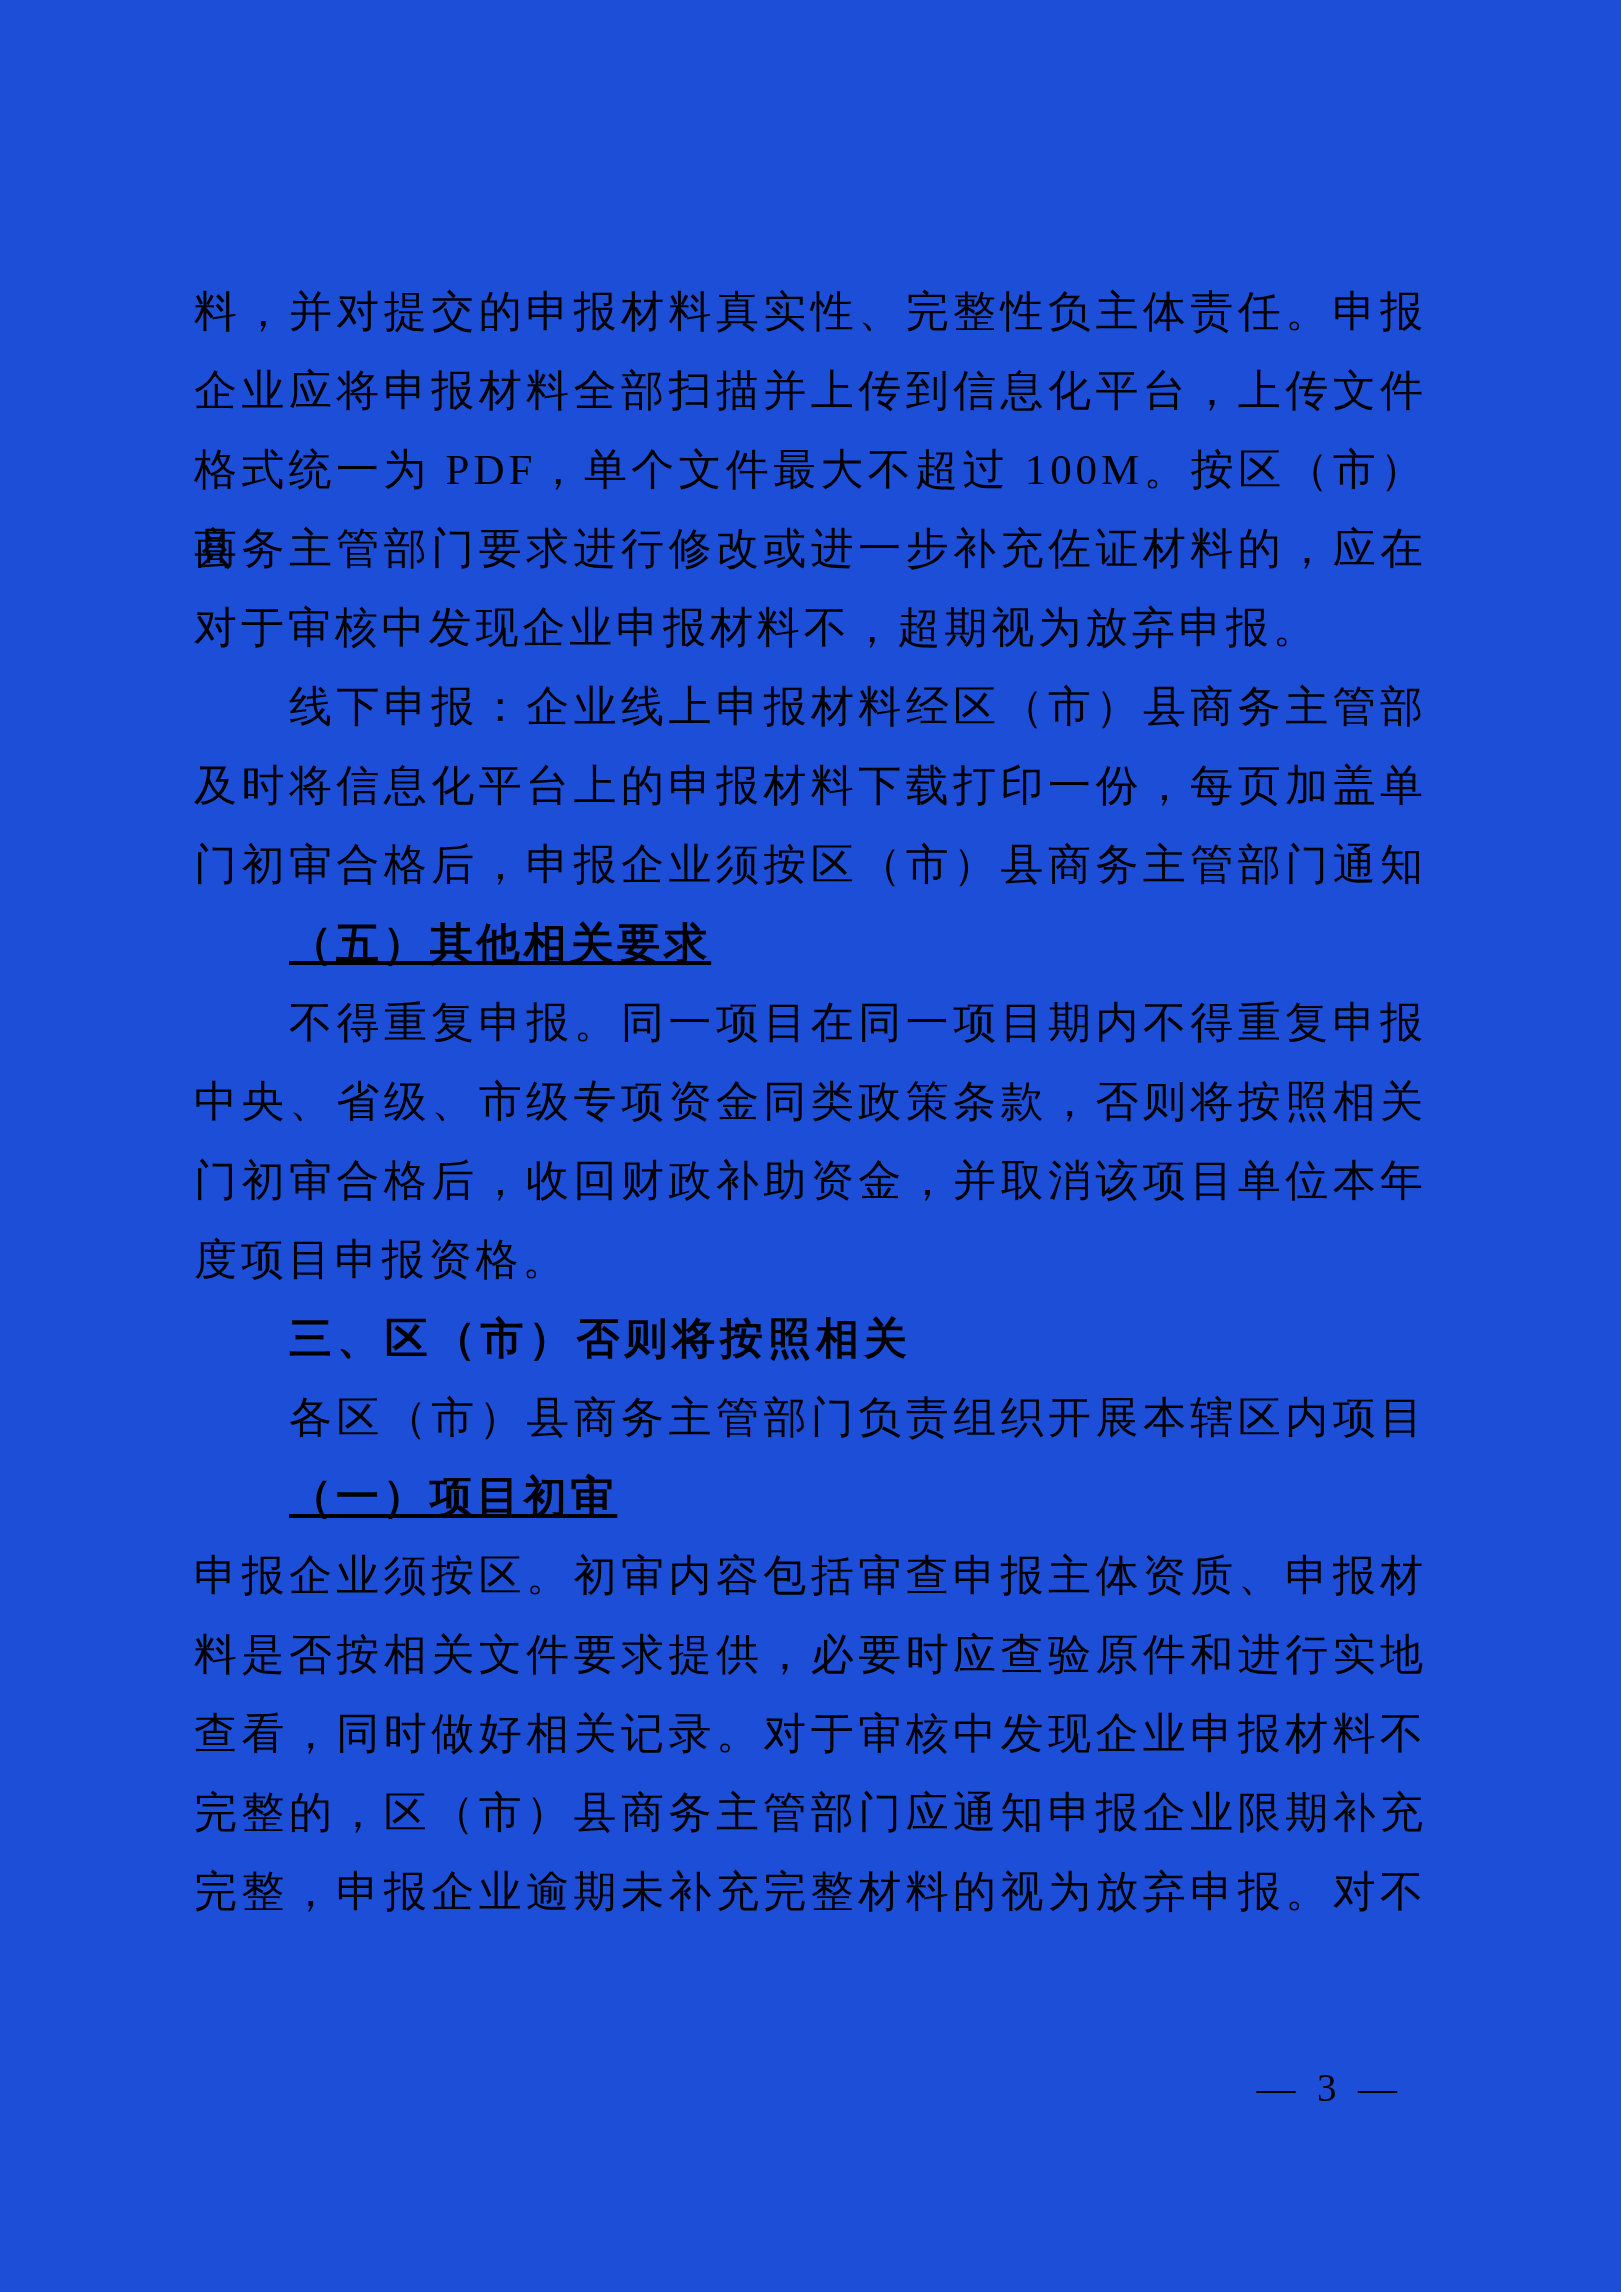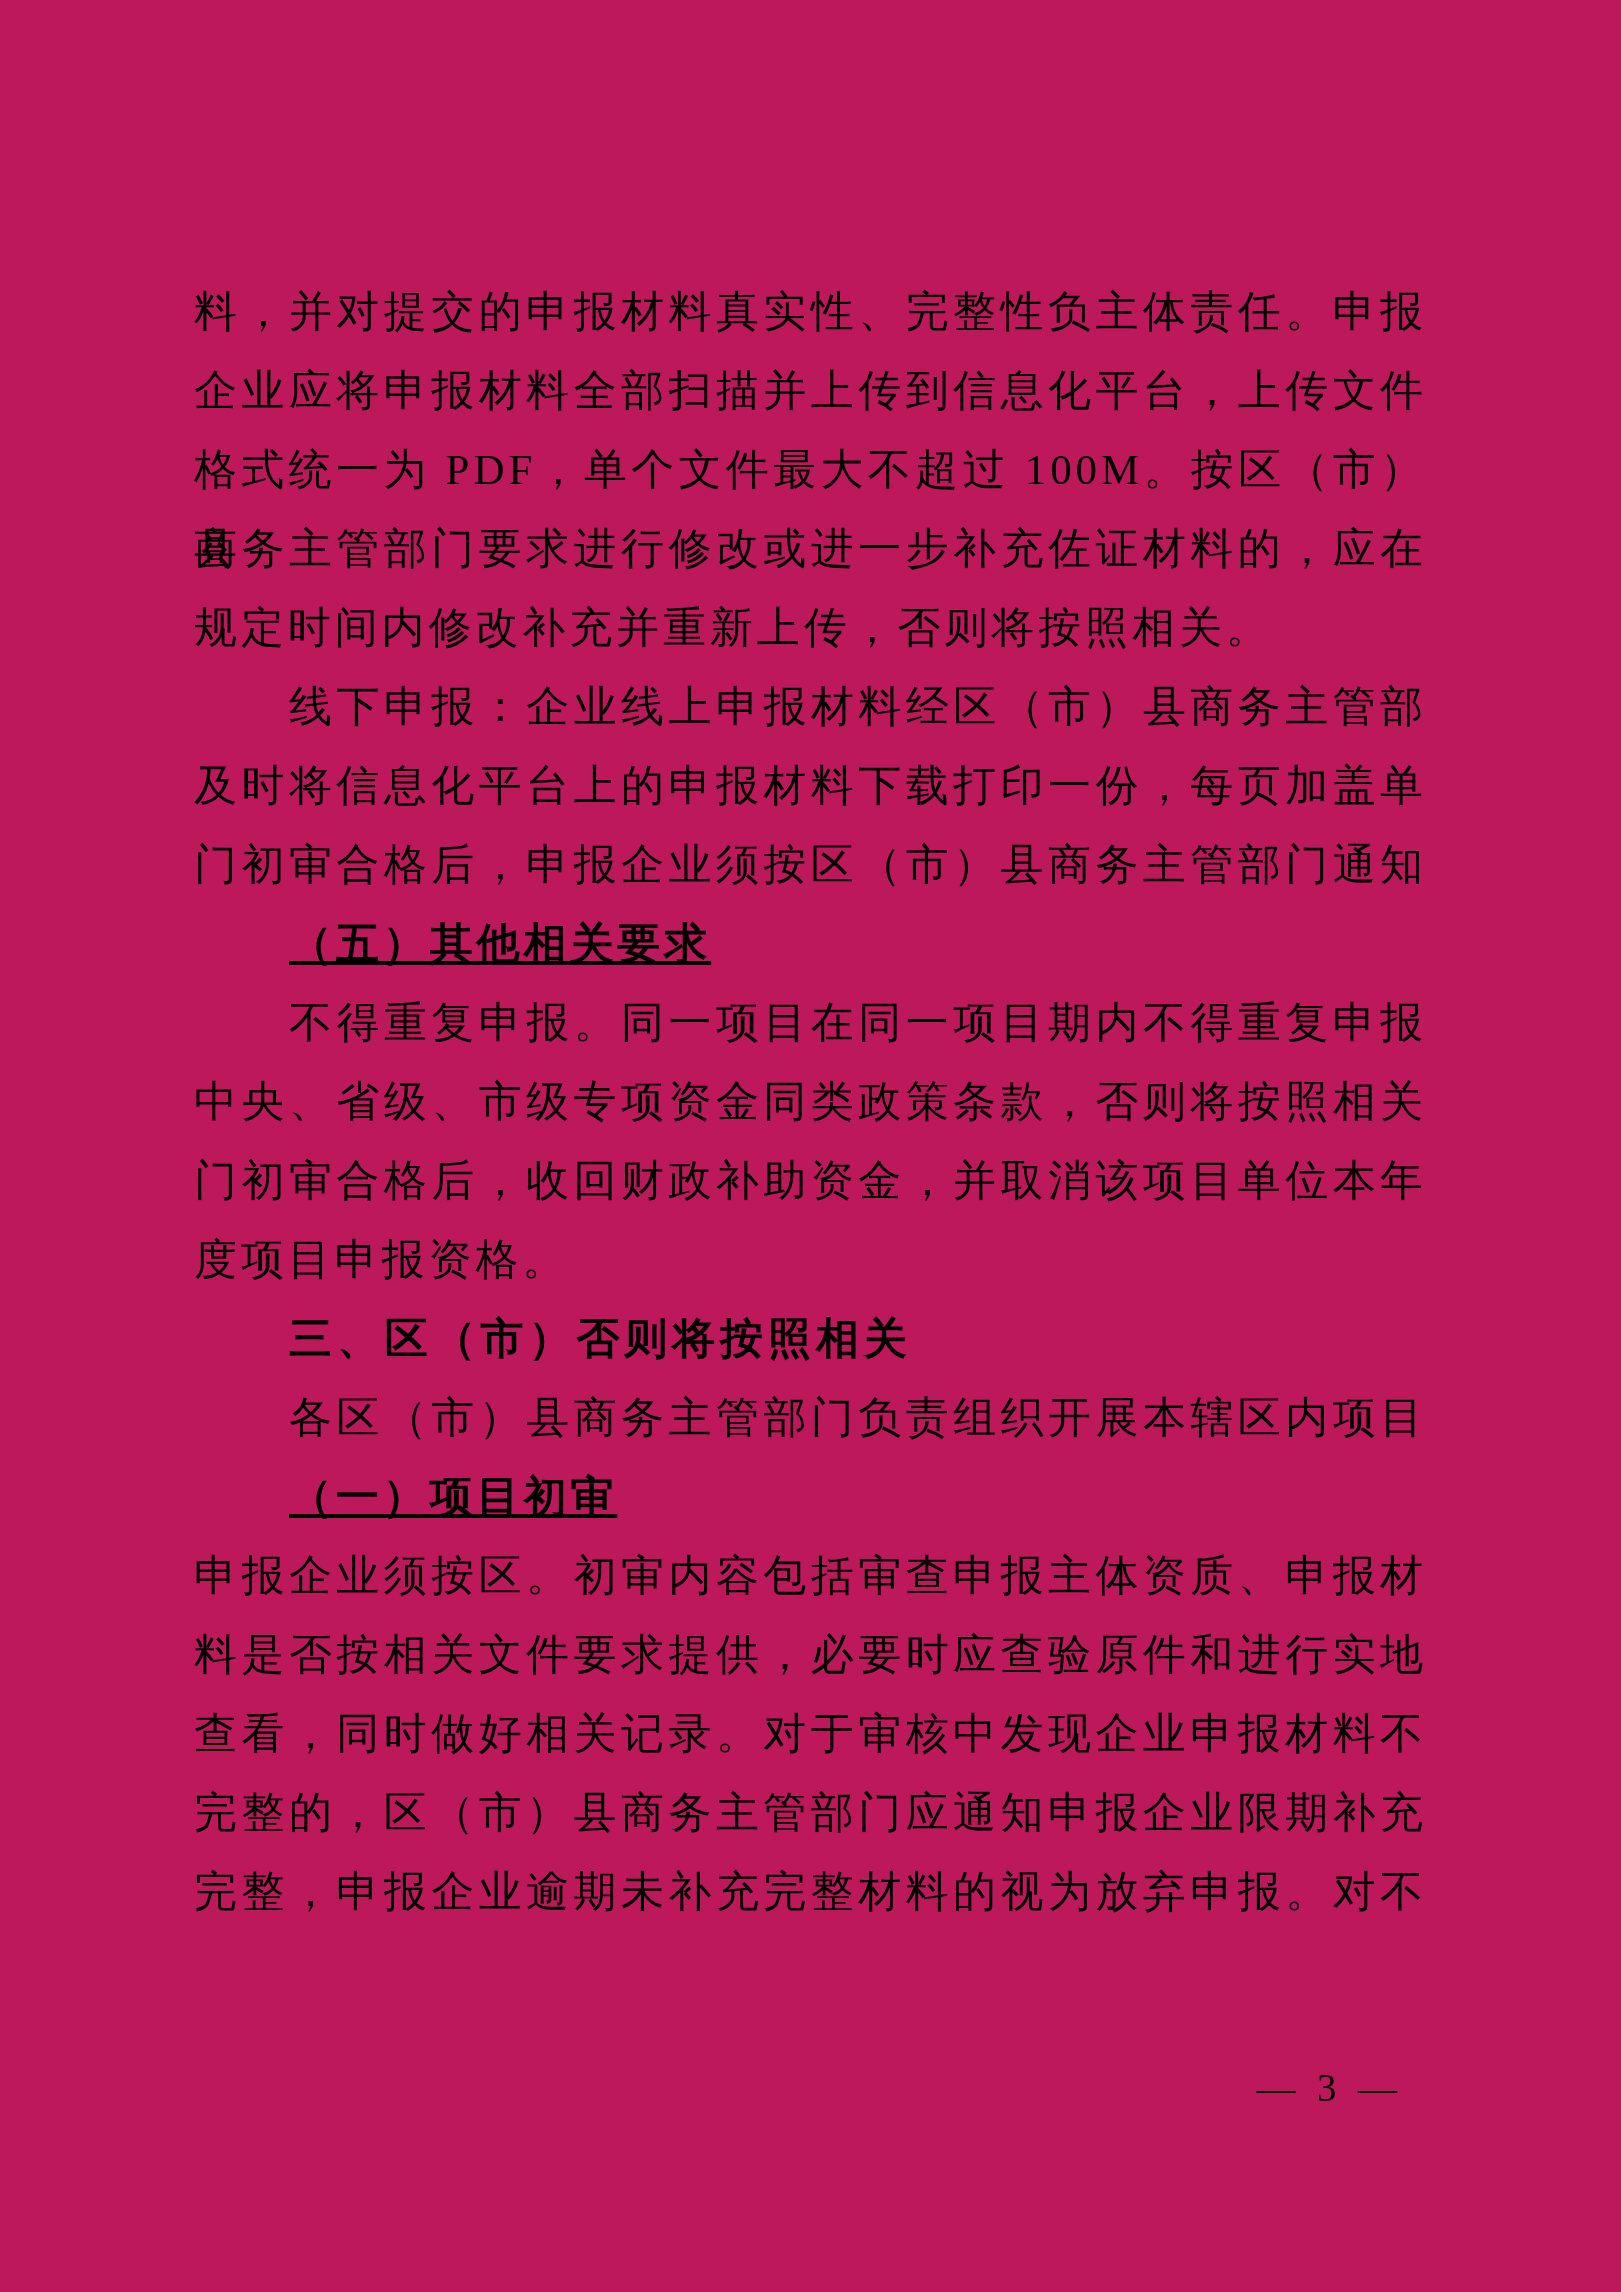--- a/index.html
+++ b/index.html
@@ -4,21 +4,21 @@
 <style>
   html, body {
     margin: 0;
     padding: 0;
     background: #ffffff;
   }
   .page {
     position: relative;
     width: 1621px;
     height: 2293px;
-    background: #be185d;
+    background: #1d4ed8;
     overflow: hidden;
     font-family: "Liberation Serif", serif;
     color: #000000;
   }
   .content {
     position: absolute;
     left: 194px;
     top: 272px;
     width: 1233px;
   }
@@ -66,21 +66,21 @@
 </style>
 </head>
 <body>
 
 <div class="page">
   <main class="content">
       <div class="line fill">料，并对提交的申报材料真实性、完整性负主体责任。申报</div>
       <div class="line fill">企业应将申报材料全部扫描并上传到信息化平台，上传文件</div>
       <div class="line fill">格式统一为 PDF，单个文件最大不超过 100M。按区（市）县</div>
       <div class="line fill">商务主管部门要求进行修改或进一步补充佐证材料的，应在</div>
-      <div class="line">规定时间内修改补充并重新上传，否则将按照相关。</div>
+      <div class="line">对于审核中发现企业申报材料不，超期视为放弃申报。</div>
       <div class="line indent fill">线下申报：企业线上申报材料经区（市）县商务主管部</div>
       <div class="line fill">及时将信息化平台上的申报材料下载打印一份，每页加盖单</div>
       <div class="line fill">门初审合格后，申报企业须按区（市）县商务主管部门通知</div>
       <div class="line heading-kai indent">（五）其他相关要求</div>
       <div class="line indent fill">不得重复申报。同一项目在同一项目期内不得重复申报</div>
       <div class="line fill">中央、省级、市级专项资金同类政策条款，否则将按照相关</div>
       <div class="line fill">门初审合格后，收回财政补助资金，并取消该项目单位本年</div>
       <div class="line">度项目申报资格。</div>
       <div class="line heading-hei indent">三、区（市）否则将按照相关</div>
       <div class="line indent fill">各区（市）县商务主管部门负责组织开展本辖区内项目</div>

